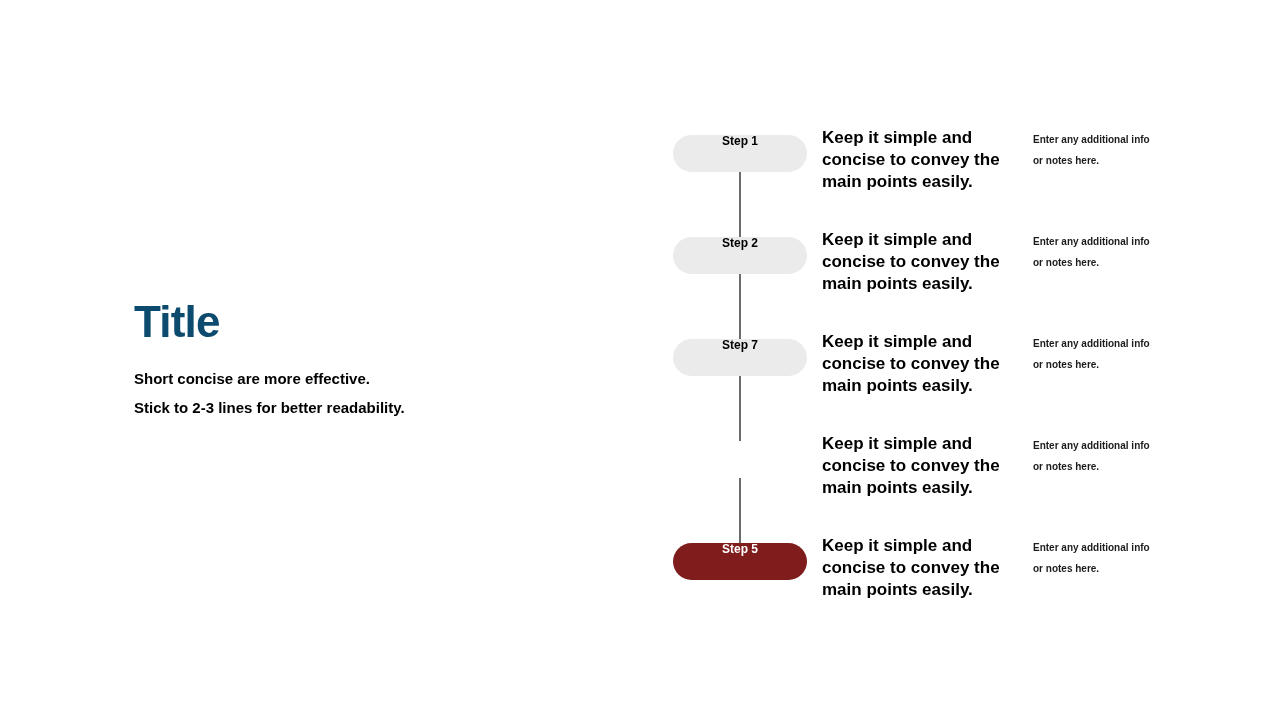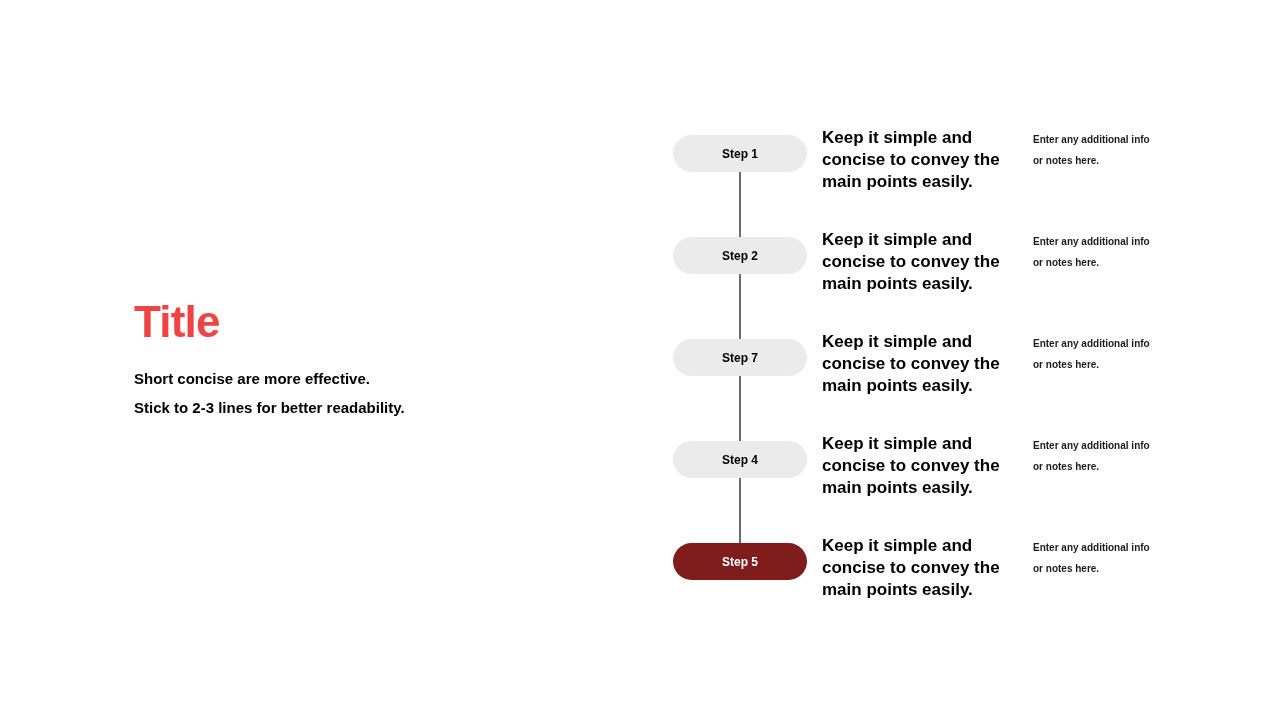--- a/index.html
+++ b/index.html
@@ -28,21 +28,21 @@
     position: absolute;
     left: 134px;
     top: 296px;
     width: 430px;
   }
   .page-title {
     font-size: 44px;
     font-weight: 600;
     letter-spacing: -0.8px;
     line-height: 52px;
-    color: #ef4444;
+    color: #0c4a6e;
     margin: 0 0 16px 0;
   }
   .subtitle-line {
     font-size: 15px;
     font-weight: 700;
     line-height: 29px;
     color: #000000;
     white-space: nowrap;
   }
 
@@ -73,21 +73,21 @@
 
   .pill {
     position: absolute;
     left: 0;
     top: 0;
     width: 134px;
     height: 37px;
     border-radius: 19px;
     background: #ebebeb;
     display: flex;
-    align-items: center;
+    align-items: flex-start;
     justify-content: center;
     box-sizing: border-box;
   }
   .pill-label {
     font-size: 12px;
     font-weight: 600;
     color: #000000;
     line-height: 1;
   }
   .pill.is-active {
@@ -154,23 +154,20 @@
       <div class="connector"></div>
       <div class="pill">
         <span class="pill-label">Step 7</span>
       </div>
       <div class="step-desc">Keep it simple and concise to convey the main points easily.</div>
       <div class="step-note">Enter any additional info or notes here.</div>
     </div>
 
     <div class="step-row">
       <div class="connector"></div>
-      <div class="pill">
-        <span class="pill-label">Step 4</span>
-      </div>
       <div class="step-desc">Keep it simple and concise to convey the main points easily.</div>
       <div class="step-note">Enter any additional info or notes here.</div>
     </div>
 
     <div class="step-row">
       <div class="pill is-active">
         <span class="pill-label">Step 5</span>
       </div>
       <div class="step-desc">Keep it simple and concise to convey the main points easily.</div>
       <div class="step-note">Enter any additional info or notes here.</div>

